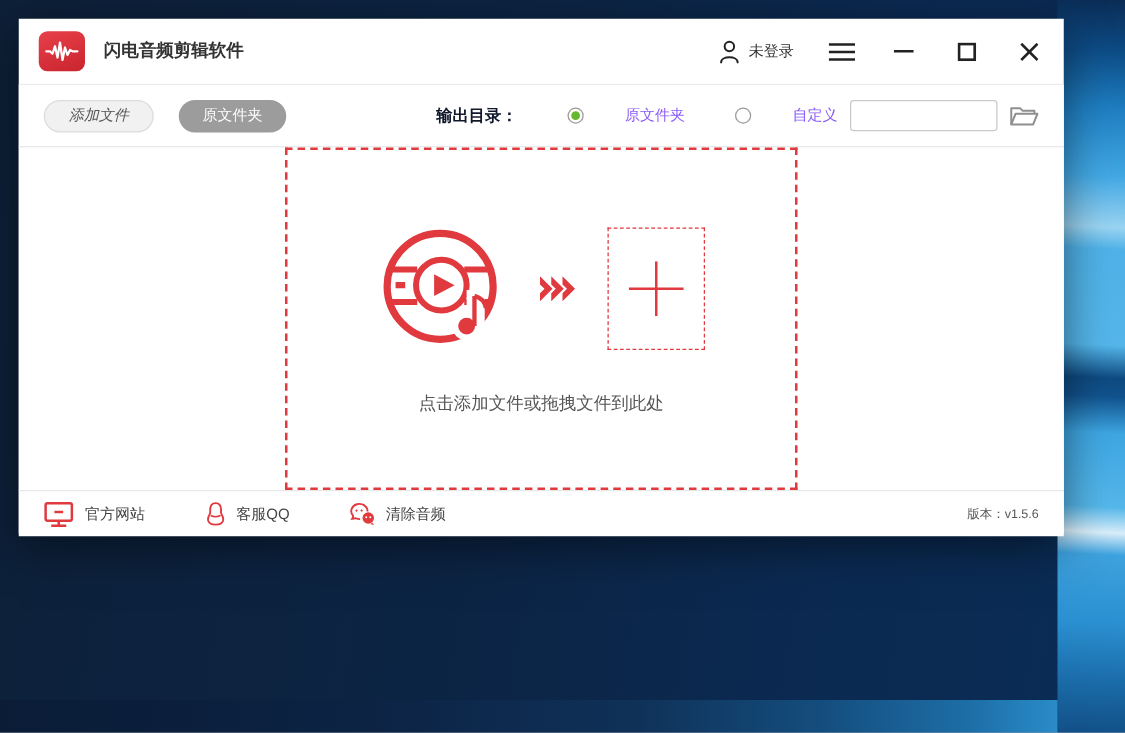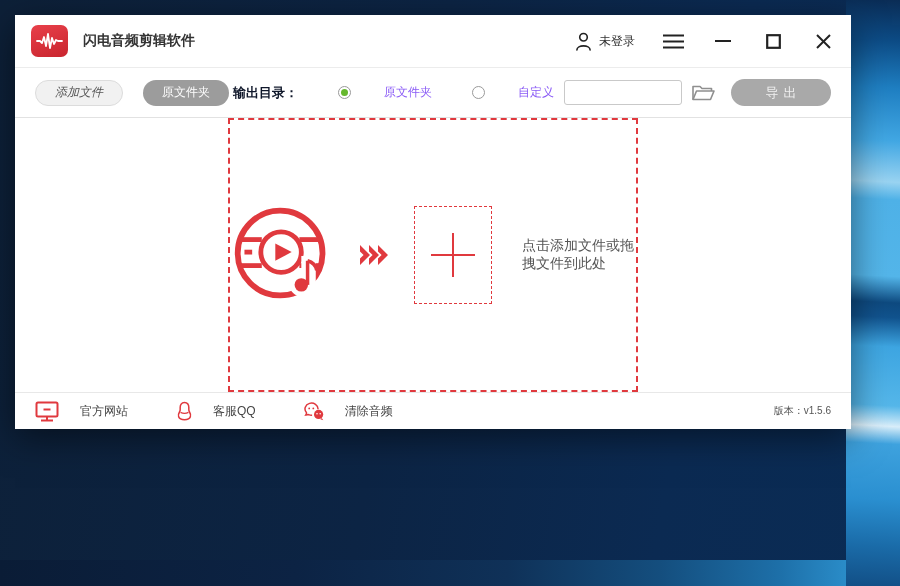--- a/index.html
+++ b/index.html
@@ -56,31 +56,31 @@
     border: 1px solid #c9c9c9; border-radius: 3px; padding: 0 6px; font-size: 12px; color: #333; }
   .browse { margin-left: 9px; cursor: pointer; display: flex; align-items: center; }
   .btn-export { margin-left: 16px; width: 100px; height: 27px; border-radius: 14px;
     background: #a9a9a9; color: #efefef; font-size: 13px; letter-spacing: 5px; text-indent: 5px;
     border: none; cursor: pointer; font-family: inherit; }
 
   
   .main { flex: 1 1 auto; display: flex; align-items: center; justify-content: center;
     background: #fff; }
   .dropzone { width: 410px; height: 274px; border: 2px dashed #e0393e;
-    display: flex; flex-direction: row; align-items: center; justify-content: center;
+    display: flex; flex-direction: column; align-items: center; justify-content: center;
     gap: 30px; cursor: pointer; background: #fff; }
   .dz-row { display: flex; align-items: center; gap: 24px; }
   .plus-box { width: 78px; height: 98px; border: 1px dashed #e0393e; background: #fff;
     display: flex; align-items: center; justify-content: center; }
   .dz-hint { font-size: 14px; color: #555; }
 
   
   .footer { height: 37px; flex: 0 0 37px; border-top: 1px solid #e8e8e8;
     display: flex; align-items: center; padding: 0 20px; background: #fff; }
-  .f-item { display: flex; align-items: center; gap: 20px; cursor: pointer; margin-right: 48px; }
+  .f-item { display: flex; align-items: center; gap: 8px; cursor: pointer; margin-right: 48px; }
   .f-item span { font-size: 12px; color: #444; }
   .version { margin-left: auto; font-size: 10px; color: #555; }
 </style>
 </head>
 <body>
 
 <div class="desktop">
   <div class="desktop-right"></div>
   <div class="desktop-bottom"></div>
 </div>
@@ -143,21 +143,20 @@
         <span class="radio-circle"></span>
         <span>自定义</span>
       </div>
       <input class="path-input" type="text" value="" style="">
       <div class="browse">
         <svg width="24" height="19" viewBox="0 0 24 19">
           <path d="M2 16.5 V3.5 H9 L11 5.5 H20.5 V8" fill="none" stroke="#8f8f8f" stroke-width="1.6" stroke-linejoin="round"></path>
           <path d="M2 16.5 L5.5 8 H23 L19.5 16.5 Z" fill="none" stroke="#8f8f8f" stroke-width="1.6" stroke-linejoin="round"></path>
         </svg>
       </div>
-      <button class="btn-export">导出</button>
     </div>
   </div>
 
   <div class="main">
     <div class="dropzone">
       <div class="dz-row">
 
         <svg width="106" height="106" viewBox="0 0 110 110">
           <circle cx="52" cy="53" r="44" fill="none" stroke="#e0393e" stroke-width="6"></circle>
           <line x1="11" y1="39" x2="33" y2="39" stroke="#e0393e" stroke-width="5"></line>

